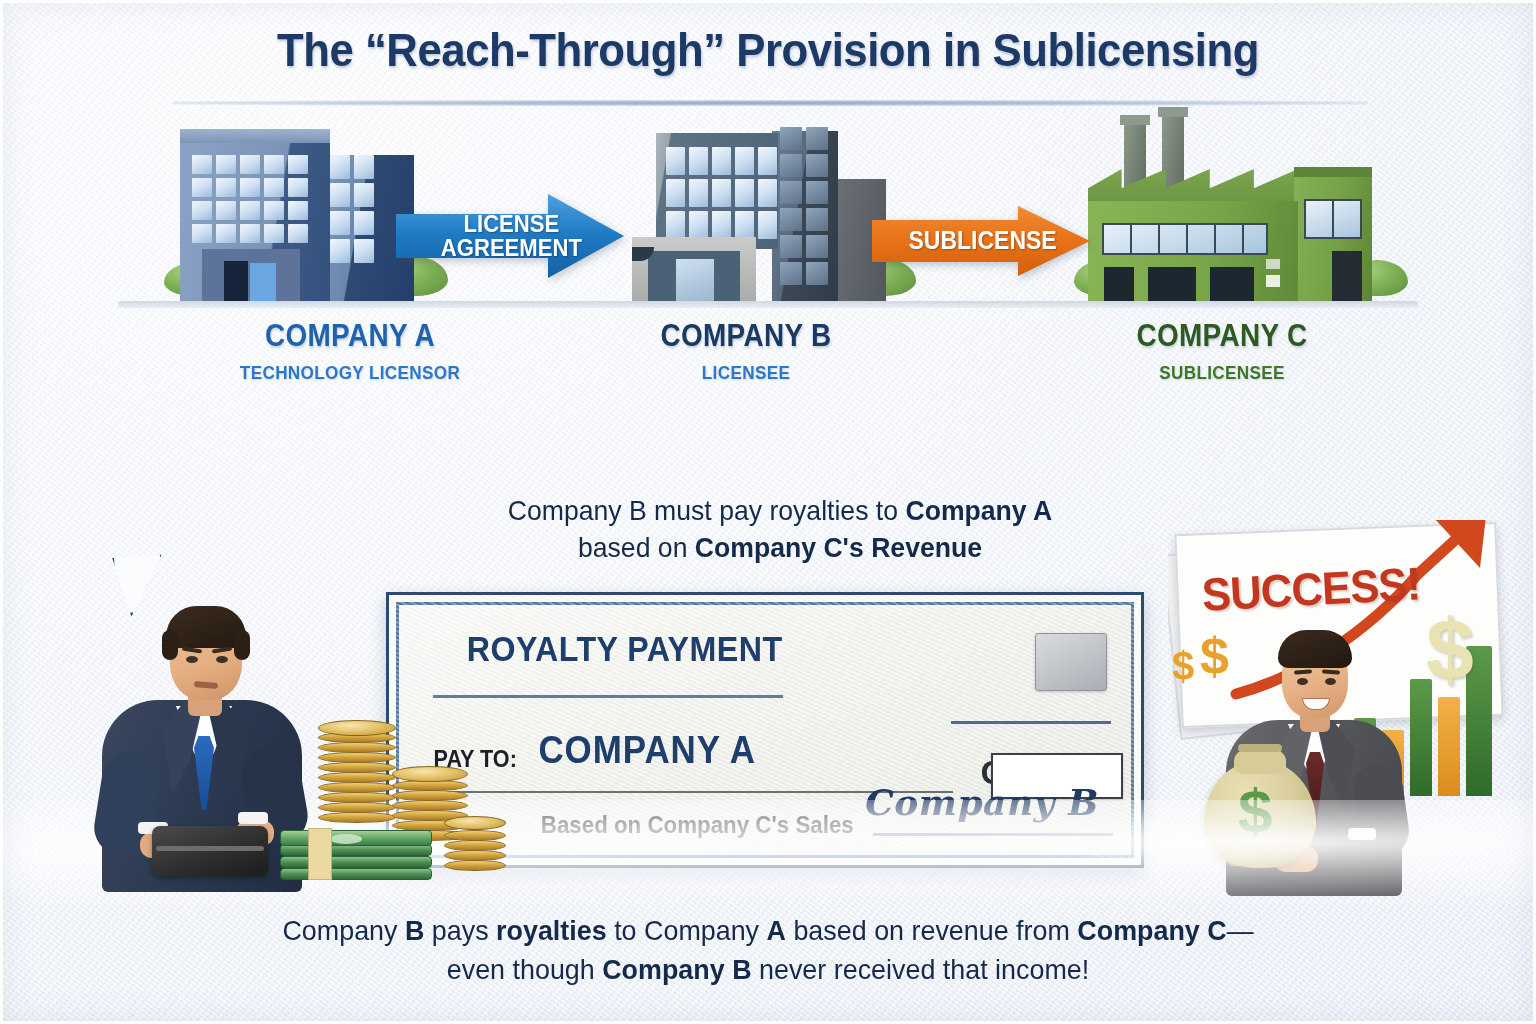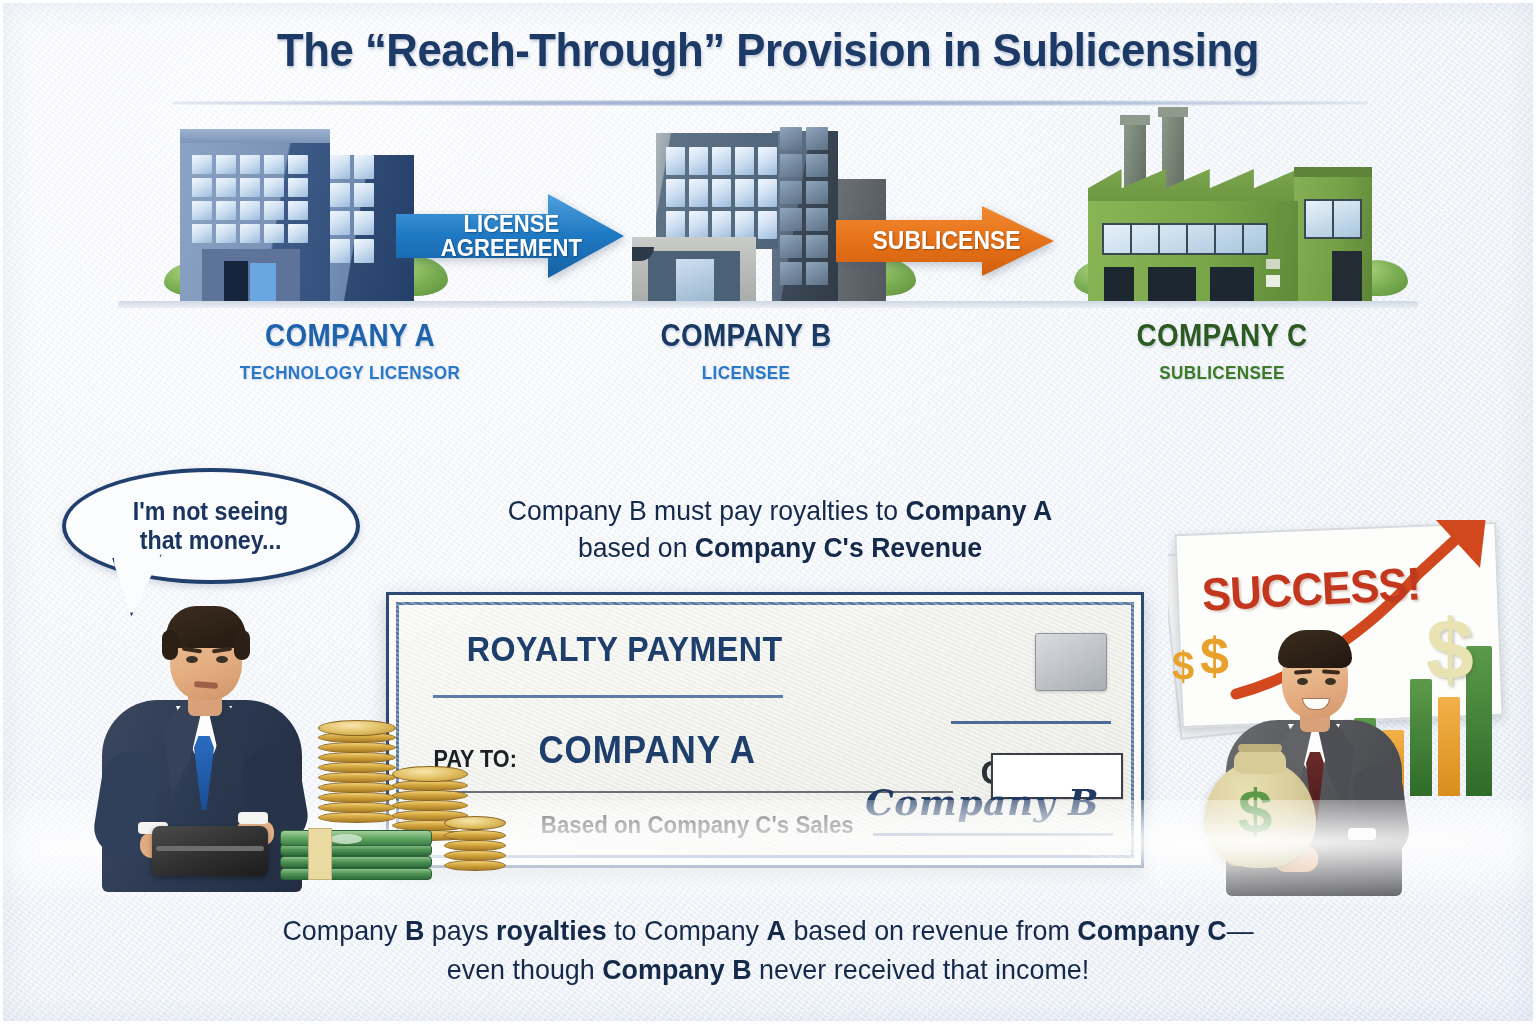--- a/index.html
+++ b/index.html
@@ -384,21 +384,21 @@
           </linearGradient>
         </defs>
         <path d="M0 22 L152 22 L152 2 L228 44 L152 86 L152 66 L0 66 Z" fill="url(#gBlue)"></path>
       </svg>
       <div class="arrowLbl" style="font-size:24px;padding-right:34px;">
         <span>LICENSE</span>
         <span>AGREEMENT</span>
       </div>
     </div>
 
-    <div class="arrowWrap" style="left:836px;top:98px;width:218px;height:70px;text-decoration:underline;">
+    <div class="arrowWrap" style="left:872px;top:98px;width:218px;height:70px;text-decoration:underline;">
       <svg class="arrowSvg" width="218" height="70" viewBox="0 0 218 70">
         <defs>
           <linearGradient id="gOrange" x1="0" y1="0" x2="0" y2="1">
             <stop offset="0%" stop-color="#f08a32"></stop>
               <stop offset="45%" stop-color="#e8741a"></stop>
               <stop offset="100%" stop-color="#d25f0d"></stop>
           </linearGradient>
         </defs>
         <path d="M0 14 L146 14 L146 0 L218 35 L146 70 L146 56 L0 56 Z" fill="url(#gOrange)"></path>
       </svg>
@@ -426,26 +426,20 @@
 
   <div class="provision">
     <div>
       <span>Company B must pay royalties to </span><b>Company  A</b>
     </div>
     <div>
       <span>based on </span><b>Company C's Revenue</b>
     </div>
   </div>
 
-  <div class="bubble">
-    <div class="bubbleTxt">
-      <div>I'm not seeing</div>
-      <div>that money...</div>
-    </div>
-  </div>
   <div class="bubbleTail"></div>
 
   <div class="person" style="left:96px;top:596px;width:216px;height:296px;z-index:15;">
 
     <div class="blk" style="left:6px;top:104px;width:200px;height:192px;border-radius:56px 56px 6px 6px;
          background:linear-gradient(110deg,#3a475f 0%,#2c3a52 45%,#222d41 100%);"></div>
 
     <div class="shirt" style="left:80px;top:110px;width:56px;height:80px;clip-path:polygon(0 0,100% 0,68% 58%,50% 78%,32% 58%);"></div>
 
     <div class="blk" style="left:62px;top:104px;width:46px;height:96px;background:#35425a;clip-path:polygon(60% 0,100% 0,70% 62%,30% 100%,10% 30%);"></div>

